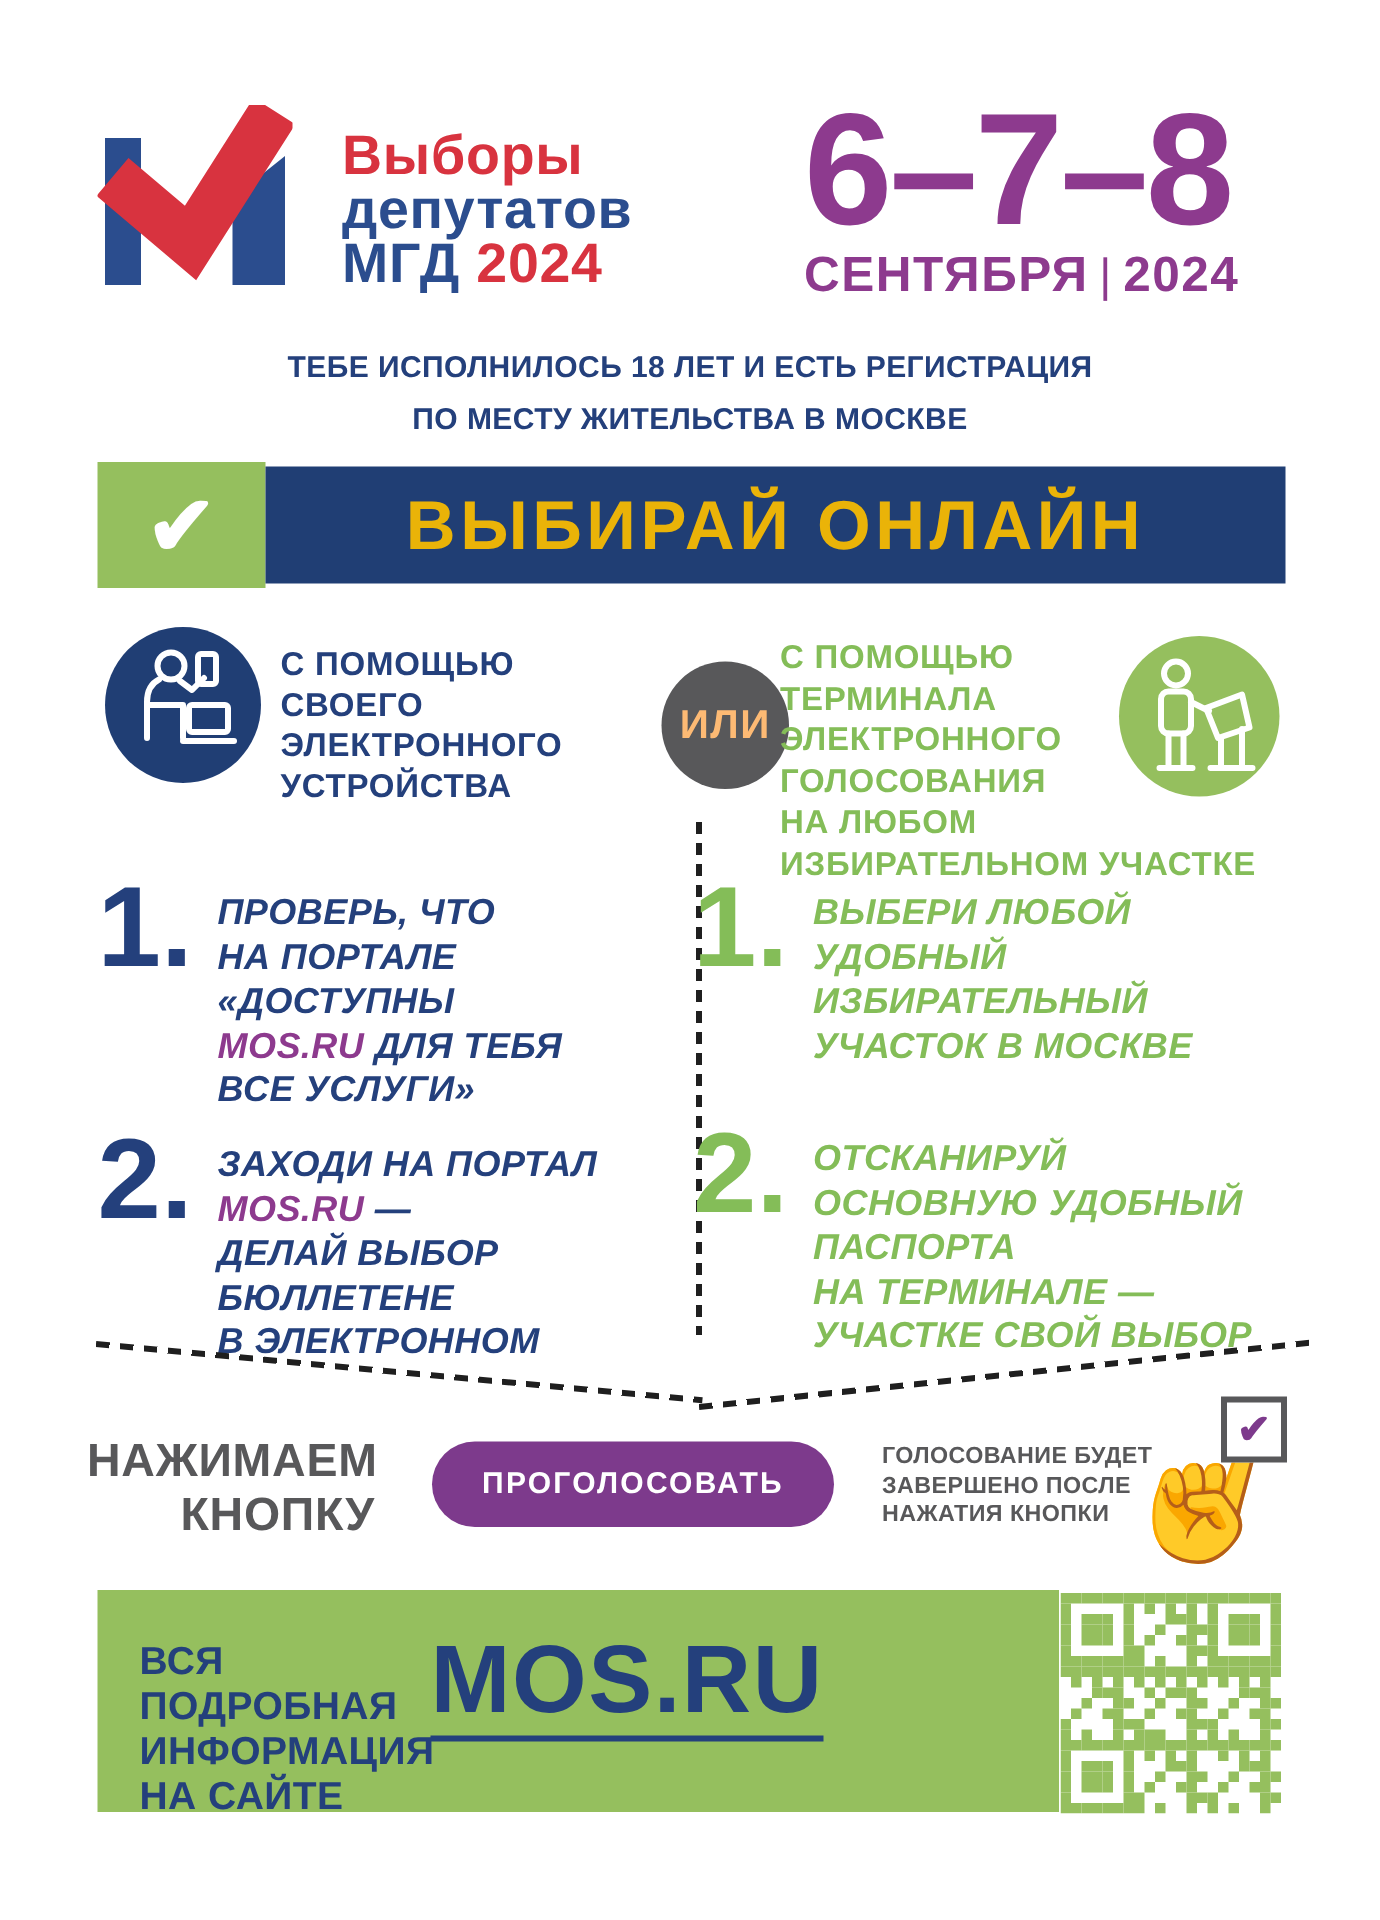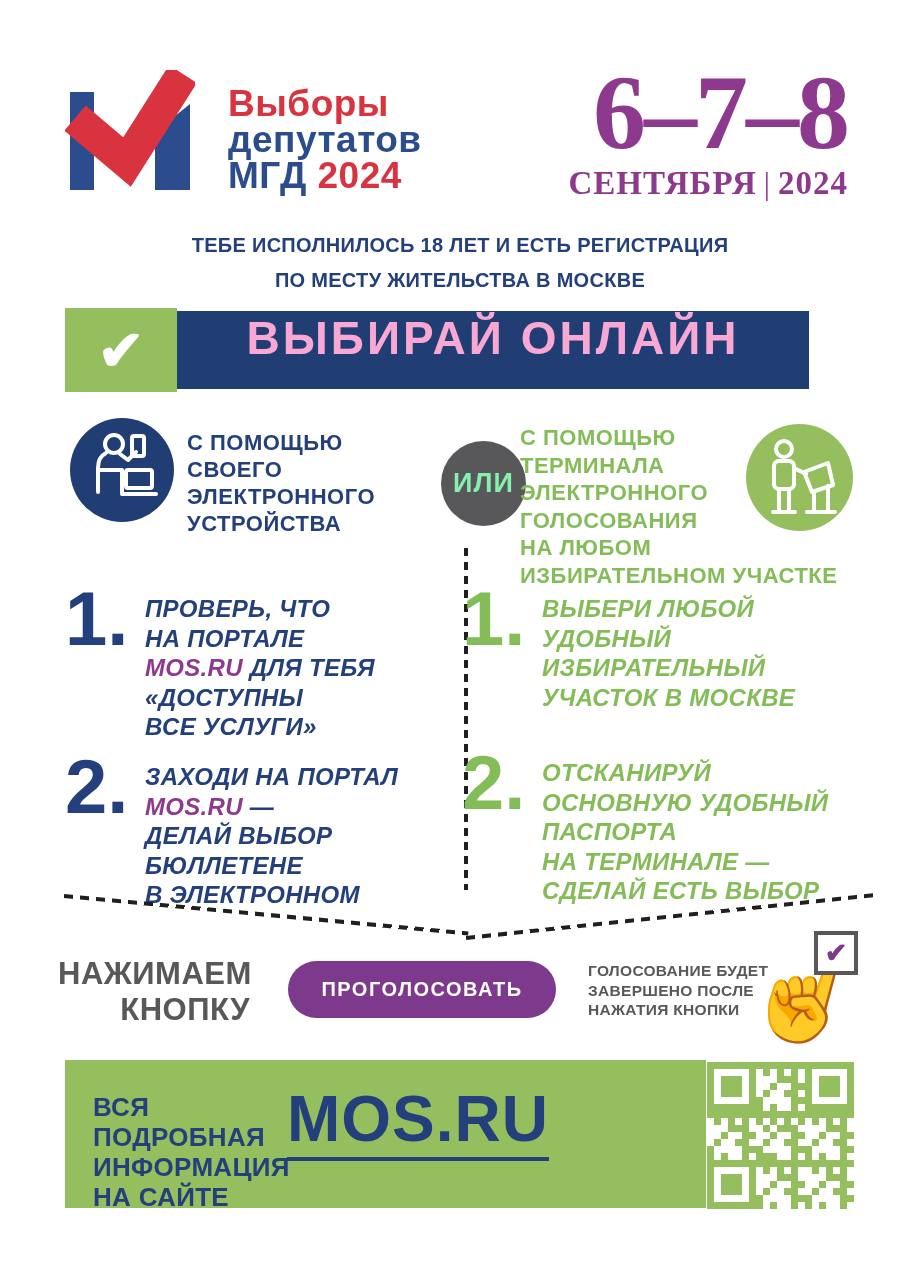--- a/index.html
+++ b/index.html
@@ -11,44 +11,44 @@
     --gray:#58585a; --navy:#203e74; --dash:#1f1f1f;
   }
   .abs{position:absolute;}
 
   
   .logo-text{left:228px;top:86px;font-size:37px;line-height:36px;letter-spacing:0.5px;}
   .logo-text .l1{color:var(--red);}
   .logo-text .l2{color:var(--logo_blue);}
   .logo-text .l3 .mgd{color:var(--logo_blue);}
   .logo-text .l3 .yr{color:var(--red);}
-  .dates{left:492px;top:62px;width:356px;text-align:right;color:var(--purple);font-family:Liberation Serif, serif;}
+  .dates{left:536px;top:62px;width:356px;text-align:left;color:var(--purple);}
   .dates .days{font-size:106px;line-height:102px;letter-spacing:-2px;}
   .dates .month-row{font-size:33px;line-height:36px;letter-spacing:1px;margin-top:1px;}
   .dates .divider{font-weight:normal;padding:0 7px;font-size:31px;}
 
   
   .headline{left:0;top:228px;width:920px;text-align:center;color:var(--blue);
     font-size:20px;line-height:35px;letter-spacing:0.3px;}
 
   
   .banner-check{left:65px;top:308px;width:112px;height:84px;background:var(--green);
     display:flex;align-items:center;justify-content:center;color:#fff;font-size:56px;}
-  .banner-bar{left:177px;top:311px;width:632px;height:78px;background:var(--navy);
-    display:flex;align-items:flex-start;justify-content:center;color:#f9a8d4;
+  .banner-bar{left:177px;top:311px;width:680px;height:78px;background:var(--navy);
+    display:flex;align-items:center;justify-content:center;color:#eab308;
     font-size:46px;letter-spacing:3px;}
 
   
   .method-circle{border-radius:50%;display:flex;align-items:center;justify-content:center;}
   .circle-device{left:70px;top:418px;width:104px;height:104px;background:var(--navy);}
   .circle-terminal{left:746px;top:424px;width:107px;height:107px;background:var(--green);}
   .method-lines-left{left:187px;top:429px;font-size:22px;line-height:27px;color:var(--blue);letter-spacing:0.5px;}
   .method-lines-right{left:520px;top:424px;width:350px;font-size:22px;line-height:27.5px;color:var(--text_green);letter-spacing:0.5px;}
   .or-circle{left:441px;top:441px;width:85px;height:85px;background:var(--gray);
-    color:#86efac;font-size:27px;letter-spacing:1px;}
+    color:#fdba74;font-size:27px;letter-spacing:1px;}
 
   
   .v-divider{left:464px;top:548px;width:4px;height:342px;
     background:repeating-linear-gradient(180deg,var(--dash) 0 8px,transparent 8px 14px);}
   .dash-line{height:4px;background:repeating-linear-gradient(90deg,var(--dash) 0 9px,transparent 9px 16px);transform-origin:0 50%;}
   .dash-left{left:64px;top:894px;width:406px;transform:rotate(5.3deg);}
   .dash-right{left:466px;top:936px;width:414px;transform:rotate(-6deg);}
 
   
   .step-col{width:400px;}
@@ -169,22 +169,22 @@
   </div>
 
   <div class="abs v-divider"></div>
 
   <div class="abs step-col steps-blue col-left-1">
       <div class="step">
         <div class="step-num">1.</div>
         <div class="step-text">
           <div><span>ПРОВЕРЬ, ЧТО</span></div>
           <div><span>НА ПОРТАЛЕ</span></div>
+          <div><span>«ДОСТУПНЫ</span></div>
           <div><span class="accent">MOS.RU</span><span> ДЛЯ ТЕБЯ</span></div>
-          <div><span>«ДОСТУПНЫ</span></div>
           <div><span>ВСЕ УСЛУГИ»</span></div>
         </div>
       </div>
     </div>
   <div class="abs step-col steps-blue col-left-2">
       <div class="step">
         <div class="step-num">2.</div>
         <div class="step-text">
           <div><span>ЗАХОДИ НА ПОРТАЛ</span></div>
           <div><span class="accent">MOS.RU</span><span> —</span></div>
@@ -206,21 +206,21 @@
       </div>
     </div>
   <div class="abs step-col steps-green col-right-2">
       <div class="step">
         <div class="step-num">2.</div>
         <div class="step-text">
           <div><span>ОТСКАНИРУЙ</span></div>
           <div><span>ОСНОВНУЮ УДОБНЫЙ</span></div>
           <div><span>ПАСПОРТА</span></div>
           <div><span>НА ТЕРМИНАЛЕ —</span></div>
-          <div><span>СДЕЛАЙ ЕСТЬ ВЫБОР</span></div>
+          <div><span>УЧАСТКЕ СВОЙ ВЫБОР</span></div>
         </div>
       </div>
     </div>
 
   <div class="abs dash-line dash-left"></div>
   <div class="abs dash-line dash-right"></div>
 
   <div class="abs press-label">
       <div>НАЖИМАЕМ</div>
       <div>КНОПКУ</div>

